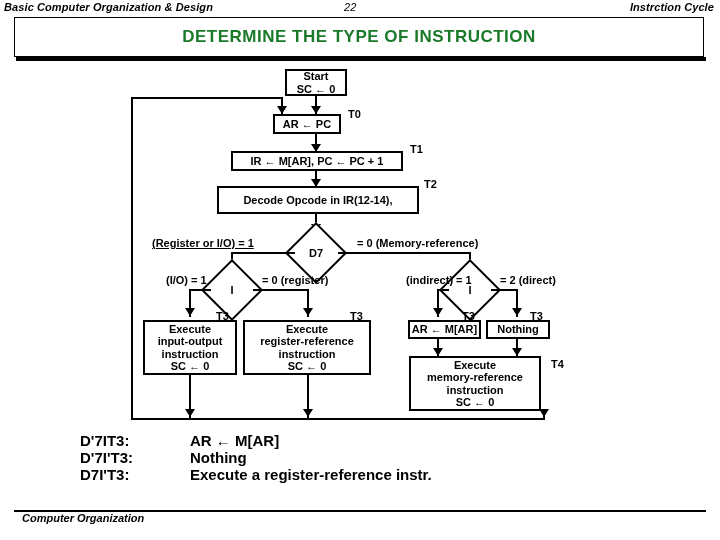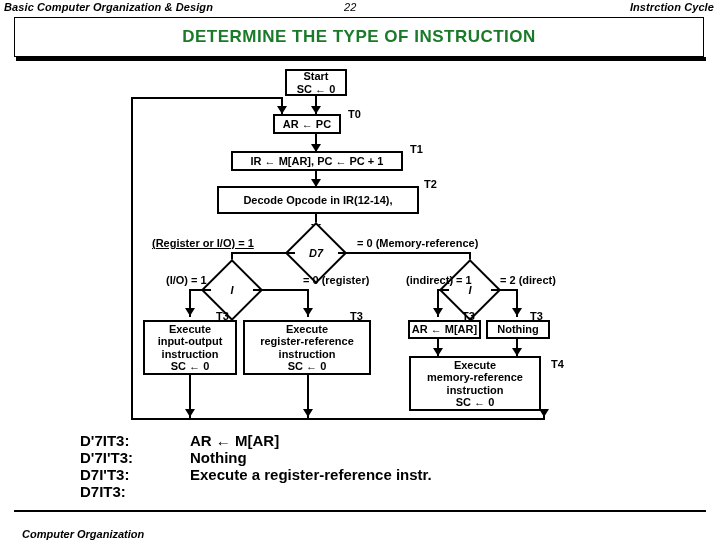--- a/index.html
+++ b/index.html
@@ -21,21 +21,21 @@
   }
   .titlebar-shadow{position:absolute;left:16px;top:57px;width:690px;height:4px;background:#000;}
   .title-text{
     position:absolute;left:0;top:0;width:100%;height:100%;
     display:flex;align-items:center;justify-content:center;
     color:#1a7a29;font-size:17px;font-weight:bold;letter-spacing:.5px;
     white-space:nowrap;
   }
 
   
-  .ftr{position:absolute;bottom:0;font-style:italic;font-weight:bold;font-size:11px;white-space:nowrap;}
+  .ftr{position:absolute;bottom:16px;font-style:italic;font-weight:bold;font-size:11px;white-space:nowrap;}
   .ftr-left{left:22px;}
   .ftr-right{right:12px;}
   .ftr-rule{position:absolute;left:14px;bottom:28px;width:692px;height:2px;background:#000;}
 
   
   .box{
     position:absolute;border:2px solid #000;box-sizing:border-box;background:#fff;
     display:flex;flex-direction:column;align-items:center;justify-content:center;
     font-size:11px;font-weight:bold;line-height:12.5px;text-align:center;white-space:nowrap;
   }
@@ -48,21 +48,21 @@
 
   
   .arrow-d{position:absolute;width:0;height:0;border-left:5px solid transparent;border-right:5px solid transparent;border-top:8px solid #000;}
 
   .diamond{
     position:absolute;width:44px;height:44px;background:#fff;border:2px solid #000;
     box-sizing:border-box;transform:rotate(45deg);
   }
   .diamond-lbl{
     position:absolute;width:44px;height:44px;display:flex;align-items:center;justify-content:center;
-    font-size:11px;font-weight:bold;font-style:italic;
+    font-size:11px;font-weight:bold;
   }
 
   
   .eqtab{position:absolute;left:80px;top:432px;font-size:15px;font-weight:bold;}
   .eqrow{display:flex;height:17px;align-items:center;white-space:nowrap;}
   .eqkey{width:110px;}
   .eqval{}
 </style>
 </head>
 <body>
@@ -126,21 +126,21 @@
 
   <div class="hline" style="left:338px;top:252px;width:133px;"></div>
   <div class="vline" style="left:469px;top:252px;height:24px;"></div>
   <div class="arrow-d" style="left:465px;top:267px;"></div>
   <div class="lbl" style="left:345px;top:237px;margin-left:12px;">= 0 (Memory-reference)</div>
 
   <div class="diamond" style="left:210px;top:268px;"></div>
   <div class="diamond-lbl" style="left:210px;top:268px;">I</div>
 
   <div class="lbl" style="left:166px;top:274px;">(I/O) = 1</div>
-  <div class="lbl" style="left:262px;top:274px;margin-left:41px;">= 0 (register)</div>
+  <div class="lbl" style="left:262px;top:274px;">= 0 (register)</div>
 
   <div class="hline" style="left:189px;top:289px;width:22px;"></div>
   <div class="vline" style="left:189px;top:289px;height:28px;"></div>
   <div class="arrow-d" style="left:185px;top:308px;"></div>
 
   <div class="hline" style="left:253px;top:289px;width:56px;"></div>
   <div class="vline" style="left:307px;top:289px;height:28px;"></div>
   <div class="arrow-d" style="left:303px;top:308px;"></div>
 
   <div class="diamond" style="left:448px;top:268px;"></div>
@@ -208,20 +208,19 @@
     </div>
     <div class="eqrow">
       <span class="eqkey">D'7I'T3:</span>
       <span class="eqval">Nothing</span>
     </div>
     <div class="eqrow">
       <span class="eqkey">D7I'T3:</span>
       <span class="eqval">Execute a register-reference instr.</span>
     </div>
     <div class="eqrow">
-      <span class="eqkey">D7IT3:</span>
     </div>
   </div>
 
   <div class="ftr-rule"></div>
   <div class="ftr ftr-left">Computer Organization</div>
 
 </div>
 
 </body></html>

